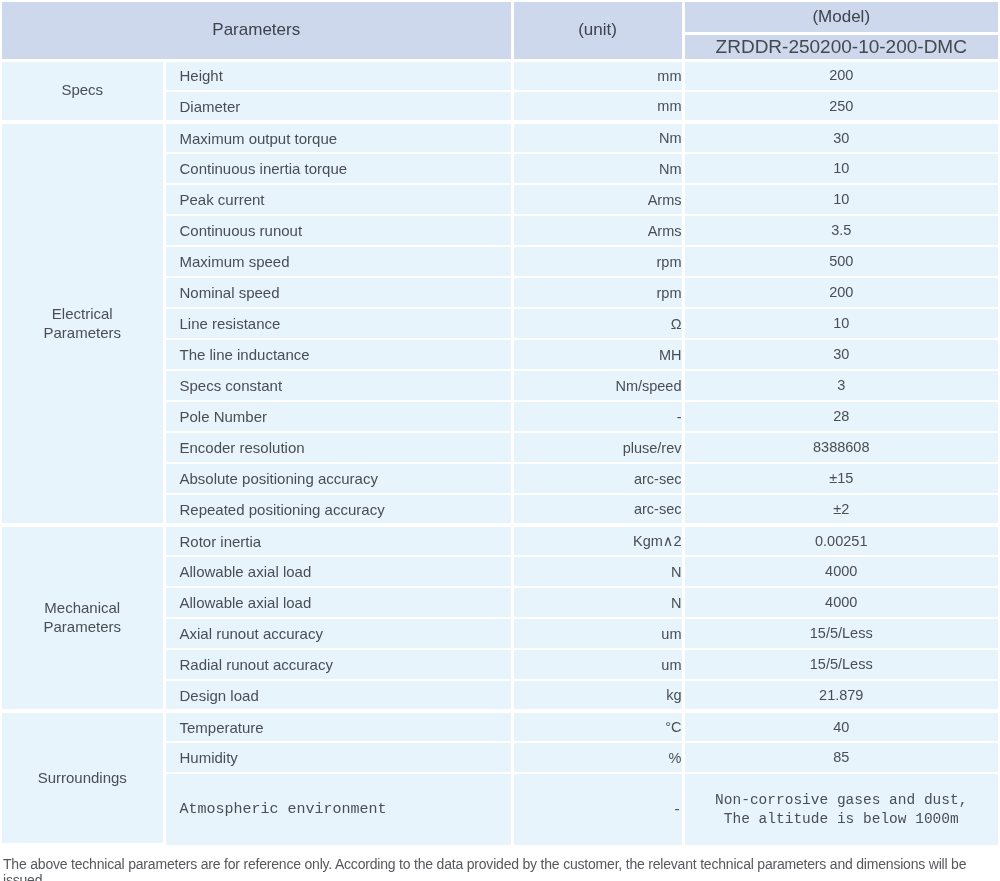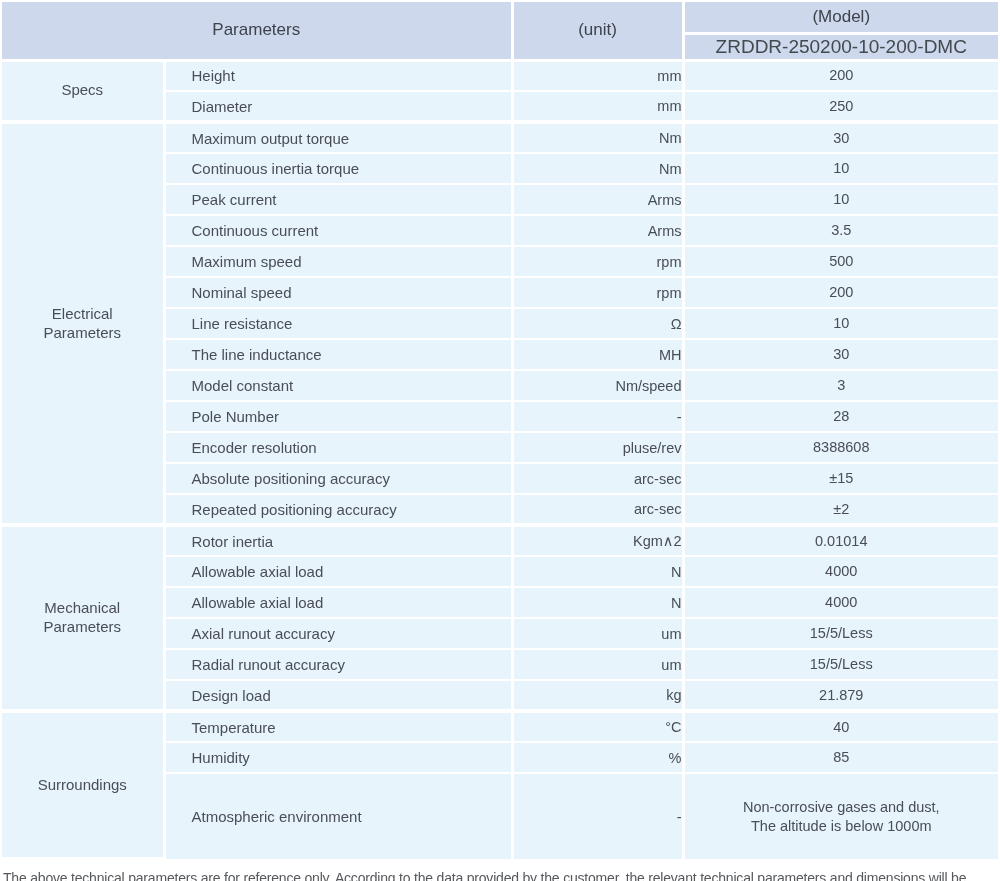--- a/index.html
+++ b/index.html
@@ -53,32 +53,32 @@
   tbody td {
     background: #e7f4fc;
     color: #4a4e54;
     font-size: 15px;
     vertical-align: middle;
     border-right: 3px solid #ffffff;
     border-bottom: 2px solid #ffffff;
   }
   tbody td:last-child { border-right: none; }
   tbody tr { height: 31px; }
-  tbody tr.tall { height: 86px; }
+  tbody tr.tall { height: 72px; font-family: Liberation Mono, monospace; }
   tbody tr.grp-end td, td.group { border-bottom: 4px solid #ffffff; }
   tbody tr:last-child td, tbody tr:last-child td.group { border-bottom: none; }
 
   td.group {
     text-align: center;
     white-space: pre-line;
     line-height: 1.25;
   }
   td.param {
     text-align: left;
-    padding-left: 26px;
+    padding-left: 14px;
   }
   td.unit {
     text-align: right;
     font-size: 14.5px;
   }
   td.value {
     text-align: center;
     font-size: 14.5px;
     white-space: pre-line;
     line-height: 1.3;
@@ -138,21 +138,21 @@
         <td class="param">Continuous inertia torque</td>
         <td class="unit">Nm</td>
         <td class="value">10</td>
       </tr>
       <tr>
         <td class="param">Peak current</td>
         <td class="unit">Arms</td>
         <td class="value">10</td>
       </tr>
       <tr>
-        <td class="param">Continuous current</td>
+        <td class="param">Continuous runout</td>
         <td class="unit">Arms</td>
         <td class="value">3.5</td>
       </tr>
       <tr>
         <td class="param">Maximum speed</td>
         <td class="unit">rpm</td>
         <td class="value">500</td>
       </tr>
       <tr>
         <td class="param">Nominal speed</td>
@@ -163,21 +163,21 @@
         <td class="param">Line resistance</td>
         <td class="unit">Ω</td>
         <td class="value">10</td>
       </tr>
       <tr>
         <td class="param">The line inductance</td>
         <td class="unit">MH</td>
         <td class="value">30</td>
       </tr>
       <tr>
-        <td class="param">Model constant</td>
+        <td class="param">Specs constant</td>
         <td class="unit">Nm/speed</td>
         <td class="value">3</td>
       </tr>
       <tr>
         <td class="param">Pole Number</td>
         <td class="unit">-</td>
         <td class="value">28</td>
       </tr>
       <tr>
         <td class="param">Encoder resolution</td>
@@ -193,21 +193,21 @@
         <td class="param">Repeated positioning accuracy</td>
         <td class="unit">arc-sec</td>
         <td class="value">±2</td>
       </tr>
 
       <tr>
         <td class="group" rowspan="6">Mechanical
 Parameters</td>
         <td class="param">Rotor inertia</td>
         <td class="unit">Kgm∧2</td>
-        <td class="value">0.01014</td>
+        <td class="value">0.00251</td>
       </tr>
       <tr>
         <td class="param">Allowable axial load</td>
         <td class="unit">N</td>
         <td class="value">4000</td>
       </tr>
       <tr>
         <td class="param">Allowable axial load</td>
         <td class="unit">N</td>
         <td class="value">4000</td>

